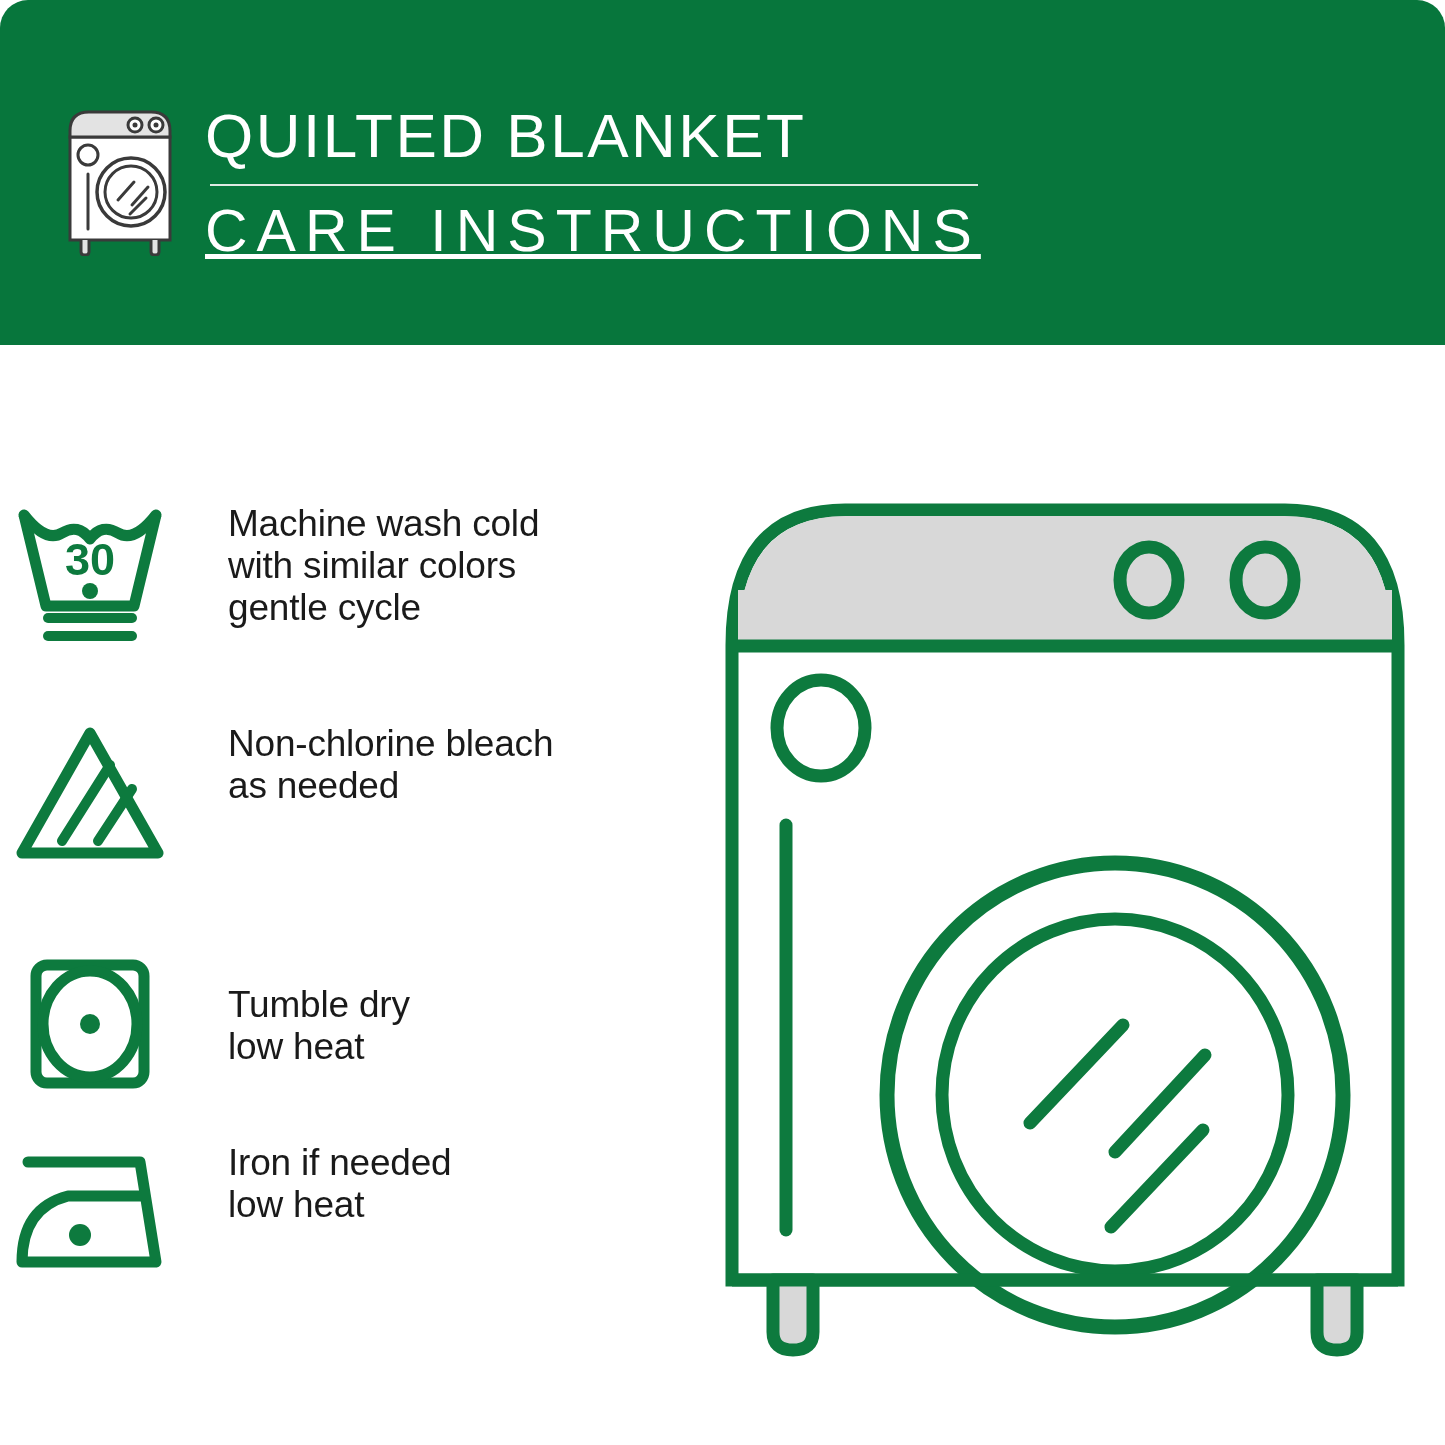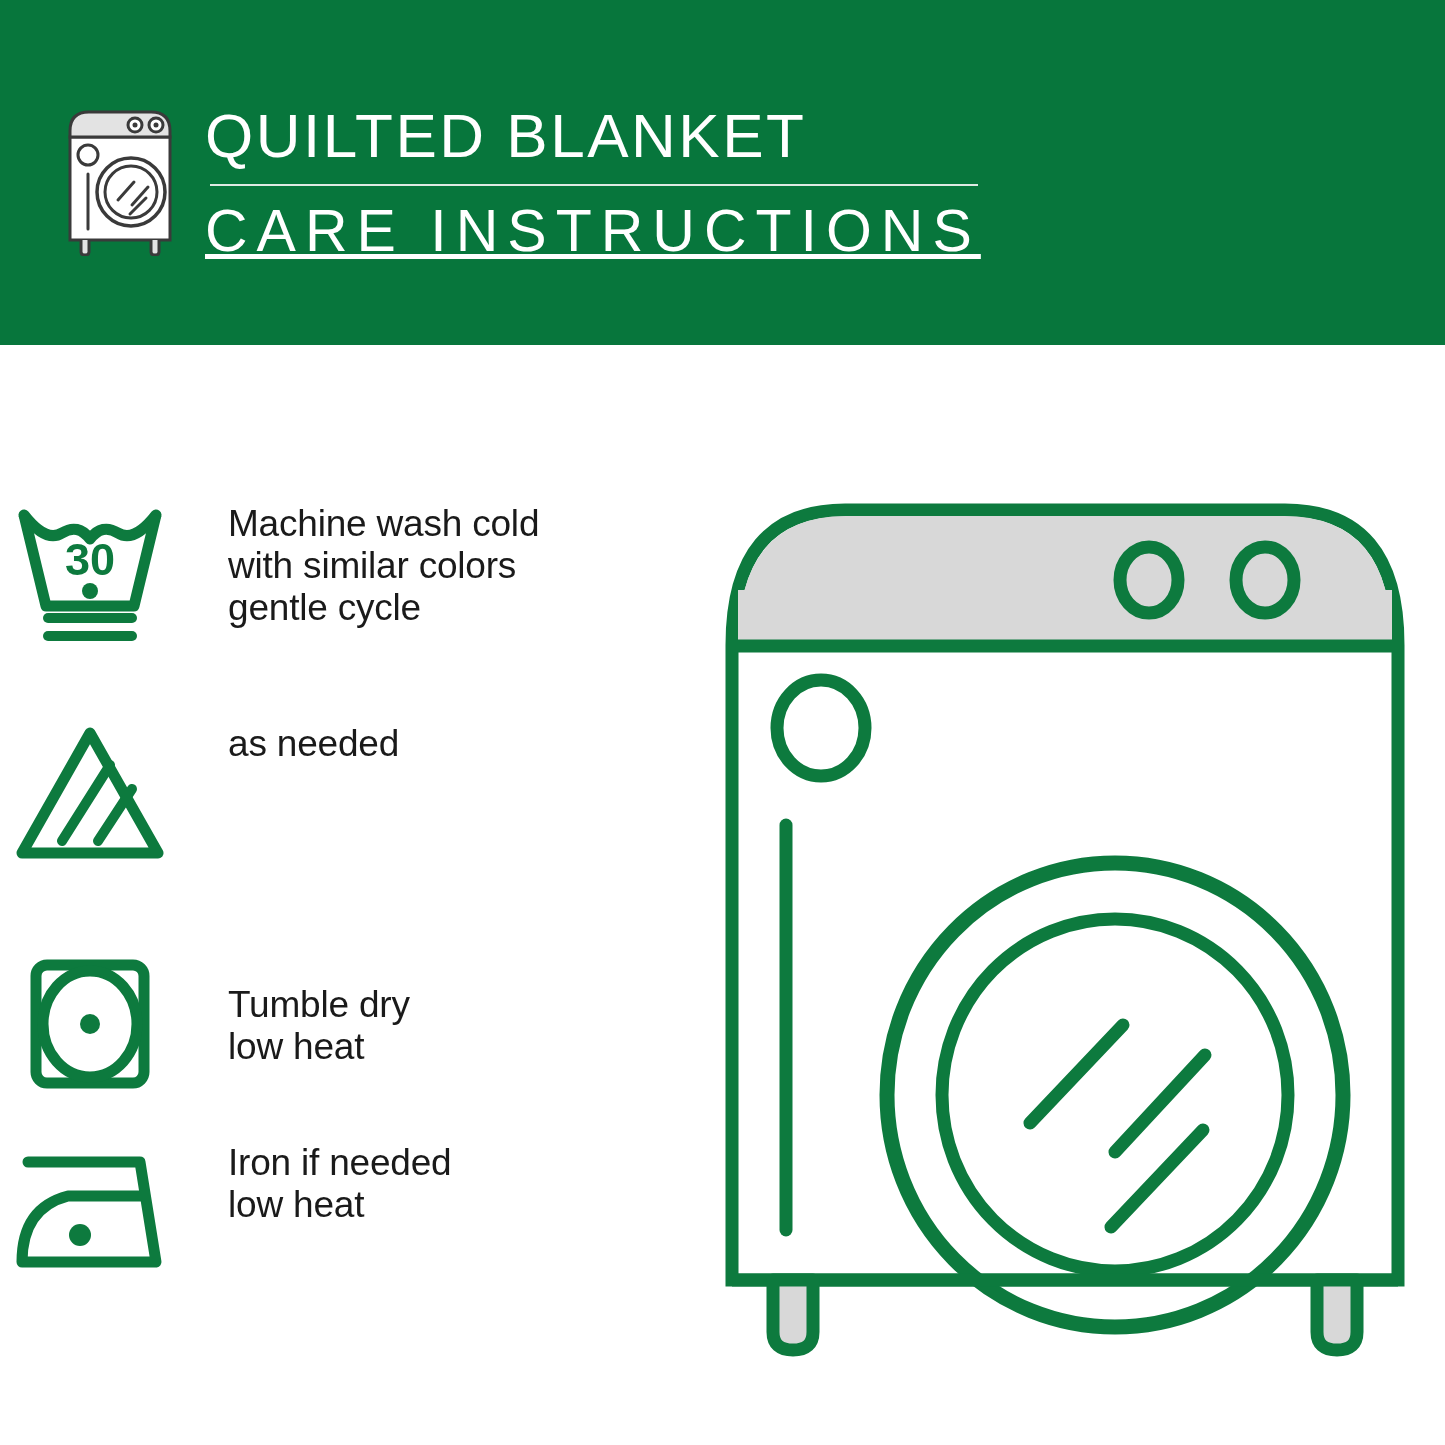--- a/index.html
+++ b/index.html
@@ -10,20 +10,21 @@
   }
   body {
     font-family: "Liberation Sans", sans-serif;
   }
   #page {
     position: relative;
     width: 1445px;
     height: 1445px;
     background: #ffffff;
     overflow: hidden;
+    border-radius: 28px;
   }
 
   
   #header {
     position: absolute;
     left: 0;
     top: 0;
     width: 1445px;
     height: 345px;
     background: #07763C;
@@ -184,20 +185,21 @@
 
     <div class="care-row" id="row-1">
       <div class="care-icon">
         <svg viewBox="0 0 160 150" width="160" height="150" aria-hidden="true">
           <path d="M80 14 L148 134 L12 134 Z" fill="none" stroke="#0d7a3e" stroke-width="11" stroke-linejoin="round"></path>
           <line x1="52" y1="122" x2="100" y2="46" stroke="#0d7a3e" stroke-width="10" stroke-linecap="round"></line>
           <line x1="88" y1="122" x2="122" y2="70" stroke="#0d7a3e" stroke-width="10" stroke-linecap="round"></line>
         </svg>
       </div>
       <div class="care-text">
+        <span>Non-chlorine bleach</span>
         <span>as needed</span>
       </div>
     </div>
 
     <div class="care-row" id="row-2">
       <div class="care-icon">
         <svg viewBox="0 0 160 150" width="160" height="150" aria-hidden="true">
           <rect x="26" y="16" width="108" height="118" rx="11" fill="none" stroke="#0d7a3e" stroke-width="11"></rect>
           <ellipse cx="80" cy="75" rx="47" ry="53" fill="none" stroke="#0d7a3e" stroke-width="11"></ellipse>
           <circle cx="80" cy="75" r="10" fill="#0d7a3e"></circle>

